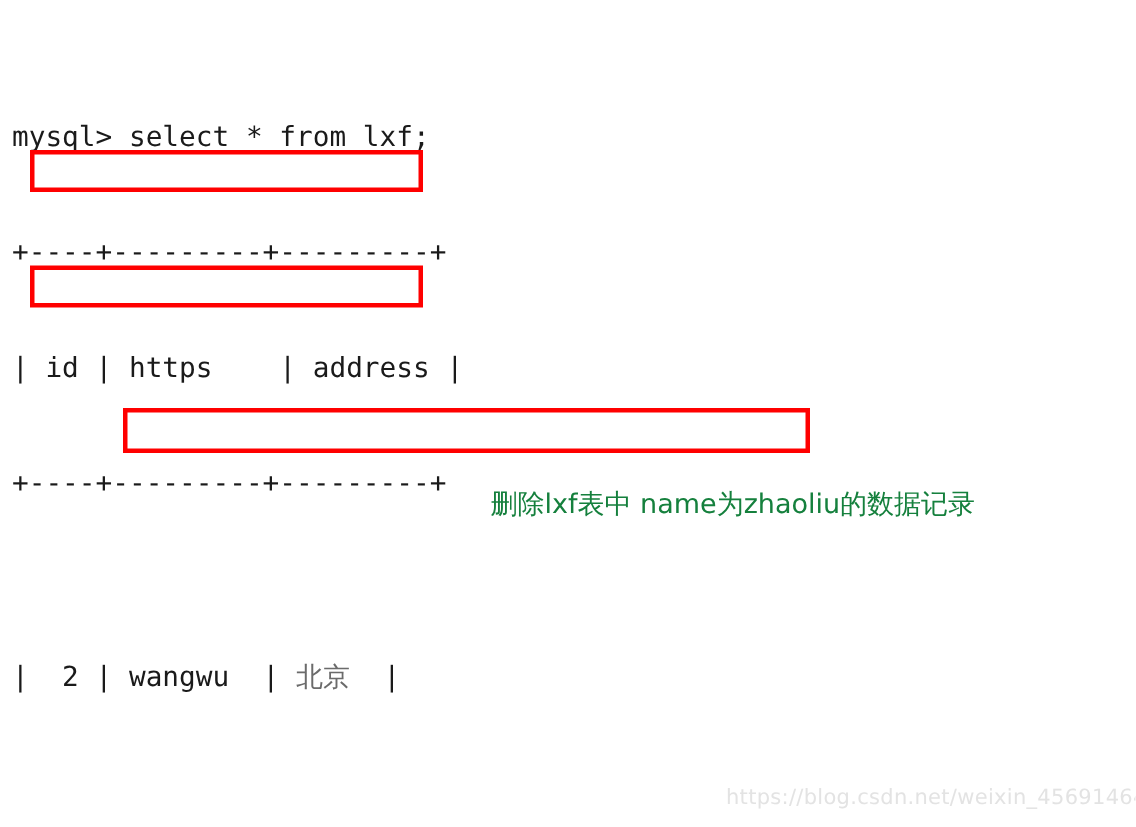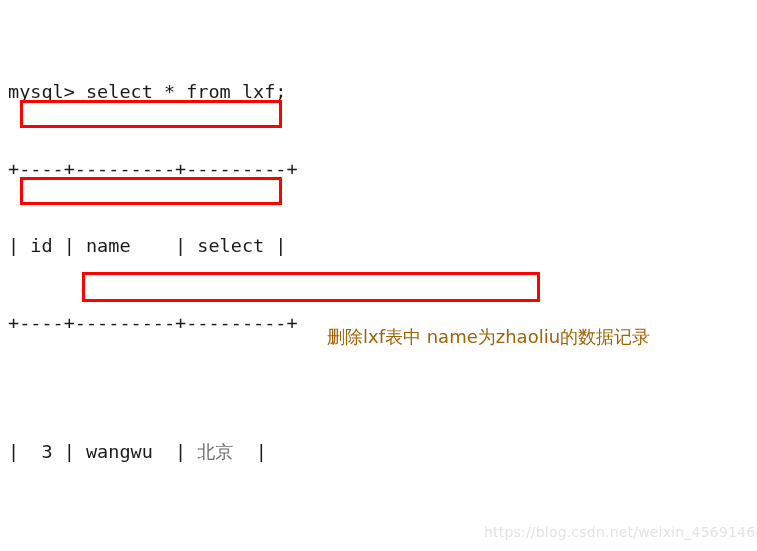--- a/index.html
+++ b/index.html
@@ -50,21 +50,21 @@
   }
   #box-row1   { left: 20px;  top: 100px; width: 262px; height: 28px; }
   #box-row4   { left: 20px;  top: 177px; width: 262px; height: 28px; }
   #box-delete { left: 82px;  top: 272px; width: 458px; height: 30px; }
 
   
   #annotation {
     position: absolute;
     left: 327px;
     top: 326px;
-    color: #a16207;
+    color: #15803d;
     font-family: "DejaVu Sans", "Liberation Sans", sans-serif;
     font-size: 18px;
     line-height: 22px;
     white-space: nowrap;
   }
 
   
   #watermark {
     position: absolute;
     left: 484px;
@@ -76,25 +76,25 @@
     letter-spacing: 0.2px;
   }
 </style>
 </head>
 <body>
 
 <div id="terminal">
 
   <div class="line">mysql&gt; select * from lxf;</div>
   <div class="line">+----+---------+---------+</div>
-  <div class="line">| id | name    | select |</div>
+  <div class="line">| id | https    | address |</div>
   <div class="line">+----+---------+---------+</div>
 
 
-  <div class="line"><span>|  3 | wangwu  | </span><span class="cjk">北京</span><span>  |</span></div>
+  <div class="line"><span>|  2 | wangwu  | </span><span class="cjk">北京</span><span>  |</span></div>
 
   
 
   
   
   
   
 
   
 

